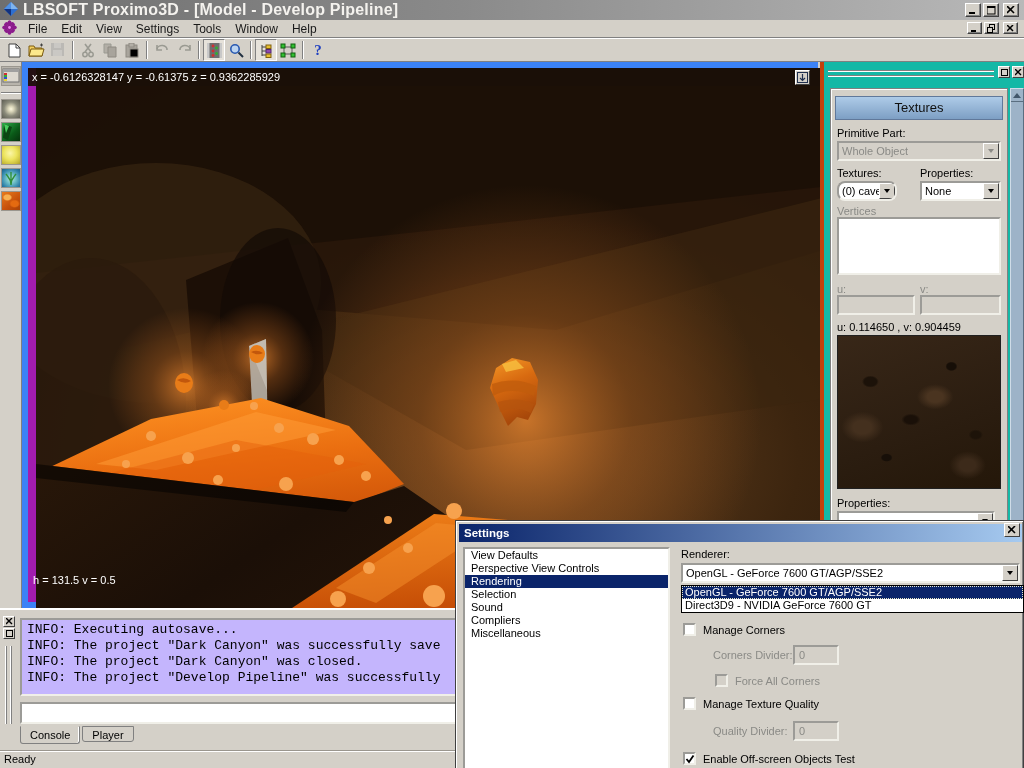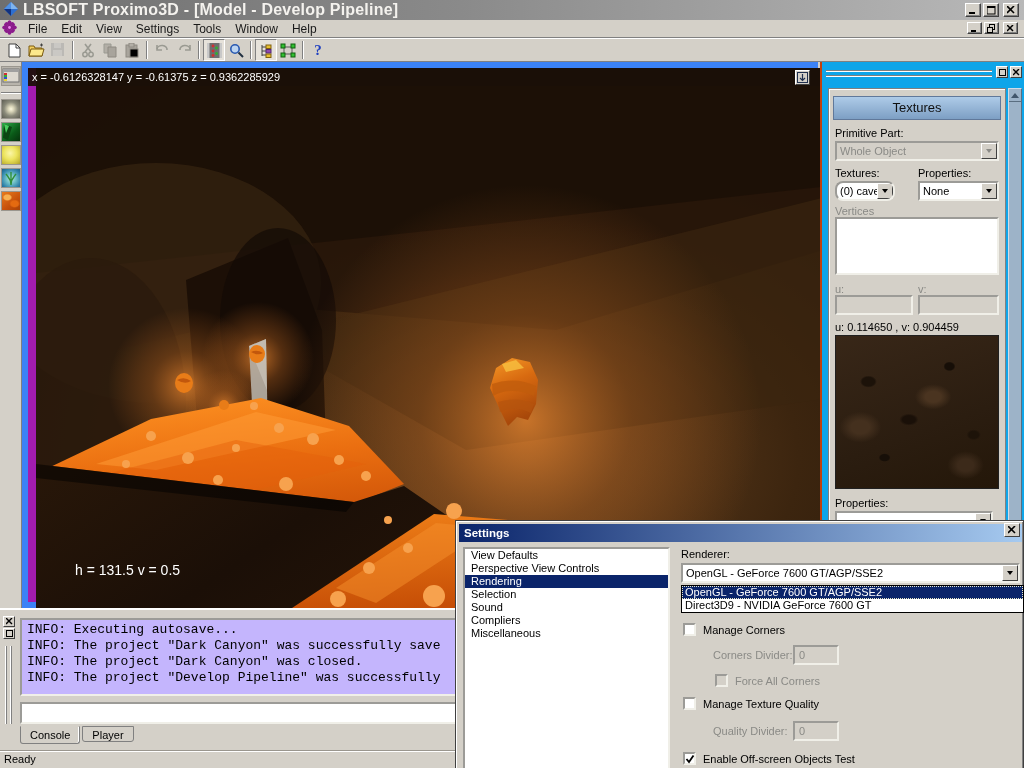--- a/index.html
+++ b/index.html
@@ -30,26 +30,26 @@
   .tbtn.pressed { border:1px solid; border-color:#808080 #fff #fff #808080; background:#e6e2da; }
   .tsep { width:2px; height:18px; margin:0 3px; border-left:1px solid #808080; border-right:1px solid #fff; }
   .disabled-glyph { opacity:.55; filter:grayscale(1); }
   
   .leftstrip { left:0; top:62px; width:22px; height:546px; background:#d4d0c8; border-right:1px solid #808080; }
   .ltool { position:absolute; left:1px; width:20px; height:20px; border:1px solid #9a968e; }
   
   .viewport { left:22px; top:62px; width:796px; height:546px; background:#a21caf; border:6px solid #3b82f6;padding-left:8px; }
   .coordbar { position:absolute; left:0; top:0; width:794px; height:18px;
     background:rgba(26,15,8,.93); color:#fff; font-size:11px; line-height:18px; padding-left:4px; }
-  .hvtext { position:absolute; left:5px; bottom:24px; color:#fff; font-size:14px;margin-left:42px; }
+  .hvtext { position:absolute; left:5px; bottom:16px; color:#fff; font-size:11px; }
   .vpbtn { position:absolute; right:2px; top:2px; width:15px; height:15px; background:#d4d0c8;
     border:1px solid; border-color:#fff #404040 #404040 #fff;
     display:flex; align-items:center; justify-content:center; }
   
-  .rightpanel { left:820px; top:62px; width:204px; height:706px; background:#0ea5e9; border-left:2px solid #c2410c; }
+  .rightpanel { left:820px; top:62px; width:204px; height:706px; background:#14b8a6; border-left:4px solid #c2410c; }
   .grooveh { position:absolute; height:2px; border-top:1px solid #808080; border-bottom:1px solid #fff; }
   .smallbtn { position:absolute; width:12px; height:12px; background:#d4d0c8; border:1px solid;
     border-color:#fff #404040 #404040 #fff; display:flex; align-items:center; justify-content:center; }
   .texbox { position:absolute; left:6px; top:26px; width:178px; height:660px;
     border:1px solid #808080; box-shadow:1px 1px 0 #fff inset; background:#d4d0c8; }
   .texheader { position:absolute; left:4px; top:7px; width:168px; height:24px;
     background:linear-gradient(180deg,#aecbe8,#7d9fc4); border:1px solid #5f7virtually90;
     border:1px solid #60789a; text-align:center; font-size:13px; line-height:22px; color:#101010; }
   .lbl { position:absolute; font-size:11px; color:#000; white-space:nowrap; }
   .lbl.gray { color:#8a8a86; }

